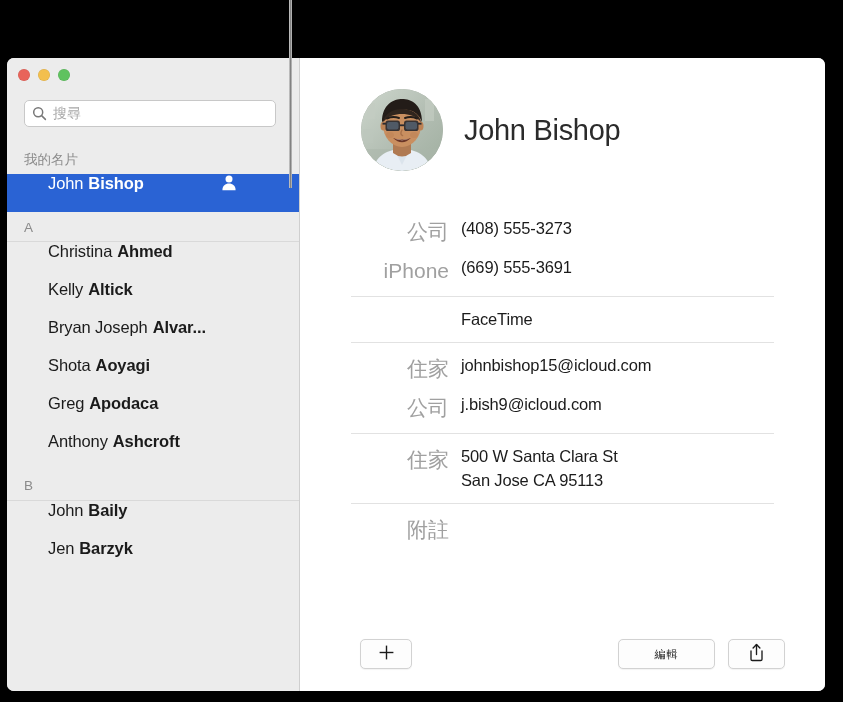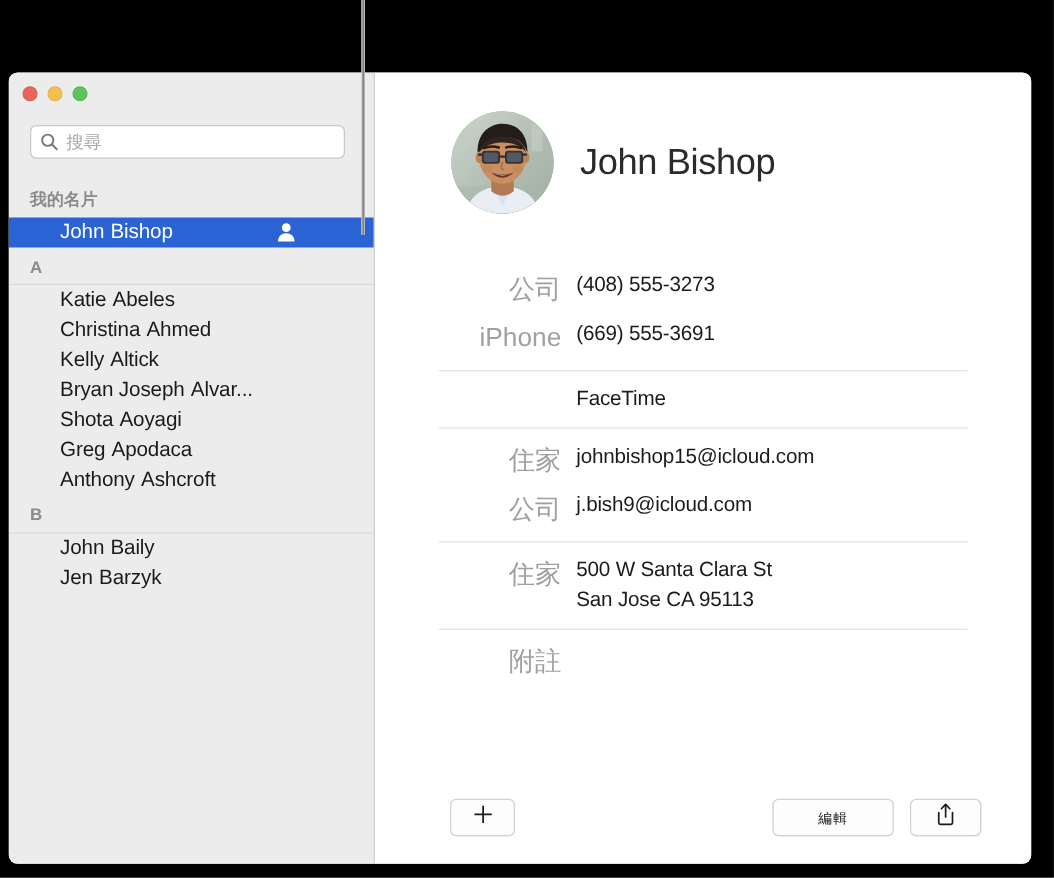--- a/index.html
+++ b/index.html
@@ -71,37 +71,36 @@
     padding-bottom:1px;
   }
 
   .list { position:absolute; left:0; top:86px; right:0; bottom:0; }
 
   .group-header {
     font-size:13.5px;
     color:#8b8b8b;
     padding:6px 0 4px 17px;
     line-height:1.45;
-    font-weight:bold;
   }
   .group-header.ruled {
     border-bottom:1px solid #d9d9d9;
   }
 
   .row {
-    height:24px;
-    display:flex; align-items:center;
+    height:38px;
+    display:flex; align-items:flex-start;
     padding:0 12px 0 41px;
     font-size:16.5px;
     color:#1b1b1b;
     white-space:nowrap;
     letter-spacing:-0.1px;
   }
   .row .fn { font-weight:400; }
-  .row .ln { font-weight:400; margin-left:0.30em; }
+  .row .ln { font-weight:700; margin-left:0.30em; }
   .row.selected {
     background:#2a63d4;
     color:#ffffff;
     justify-content:space-between;
   }
   .row.selected .names { display:flex; }
   .me-badge { flex:0 0 auto; line-height:0; margin-right:49px; }
 
   
   .detail {
@@ -218,23 +217,20 @@
             <span class="names">
               <span class="fn">John</span>
               <span class="ln">Bishop</span>
             </span>
             <span class="me-badge"><svg width="18" height="18" viewBox="0 0 18 18">
                 <circle cx="9" cy="5.1" r="3.5" fill="#ffffff"></circle>
                 <path d="M2.4 16.2 C2.4 11.9 5.4 9.6 9 9.6 C12.6 9.6 15.6 11.9 15.6 16.2 Z" fill="#ffffff"></path>
               </svg></span>
           </div>
           <div class="group-header ruled">A</div>
-          <div class="row">
-            <span class="names"><span class="fn">Katie</span><span class="ln">Abeles</span></span>
-          </div>
           <div class="row">
             <span class="names"><span class="fn">Christina</span><span class="ln">Ahmed</span></span>
           </div>
           <div class="row">
             <span class="names"><span class="fn">Kelly</span><span class="ln">Altick</span></span>
           </div>
           <div class="row">
             <span class="names"><span class="fn">Bryan Joseph</span><span class="ln">Alvar...</span></span>
           </div>
           <div class="row">

